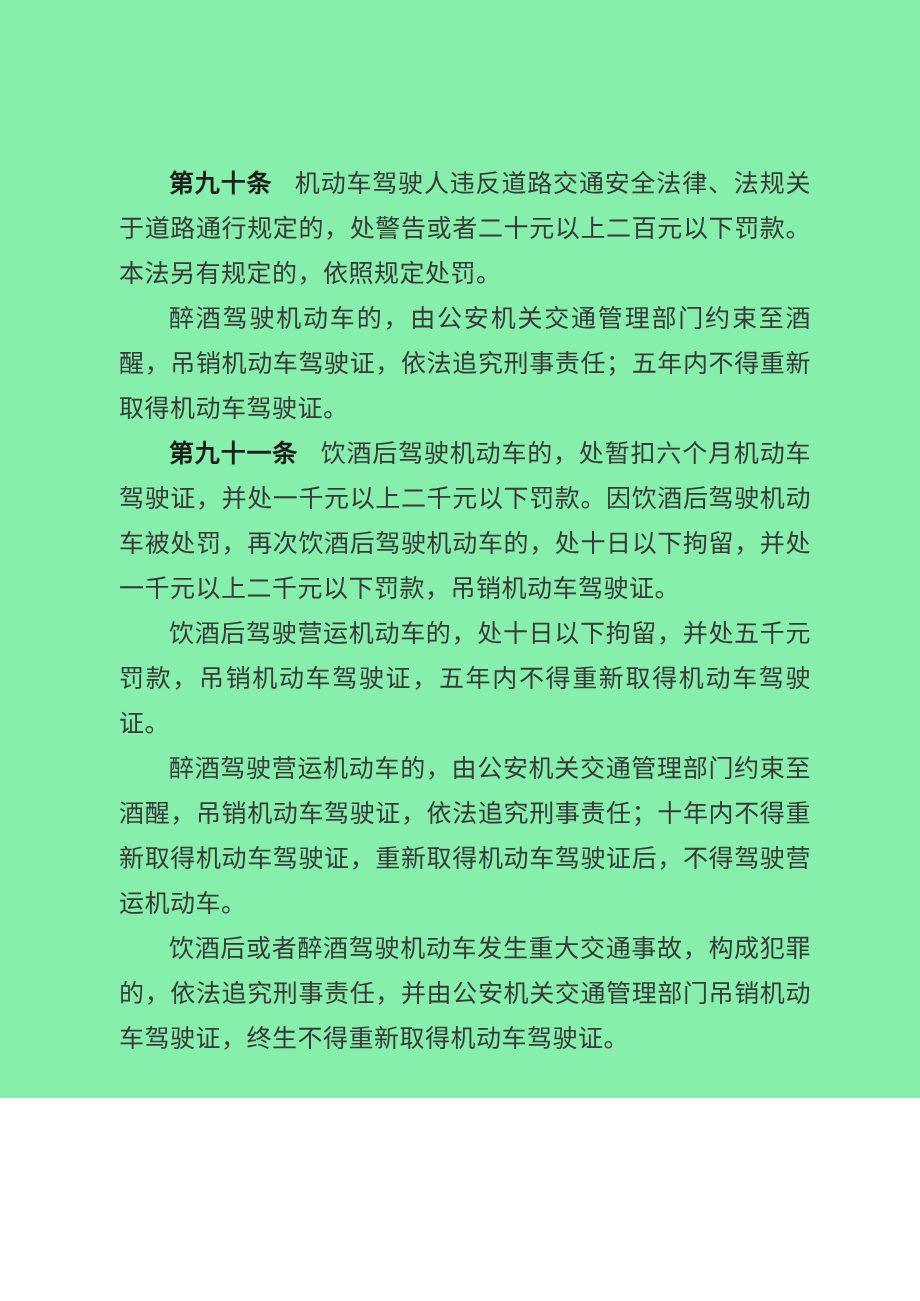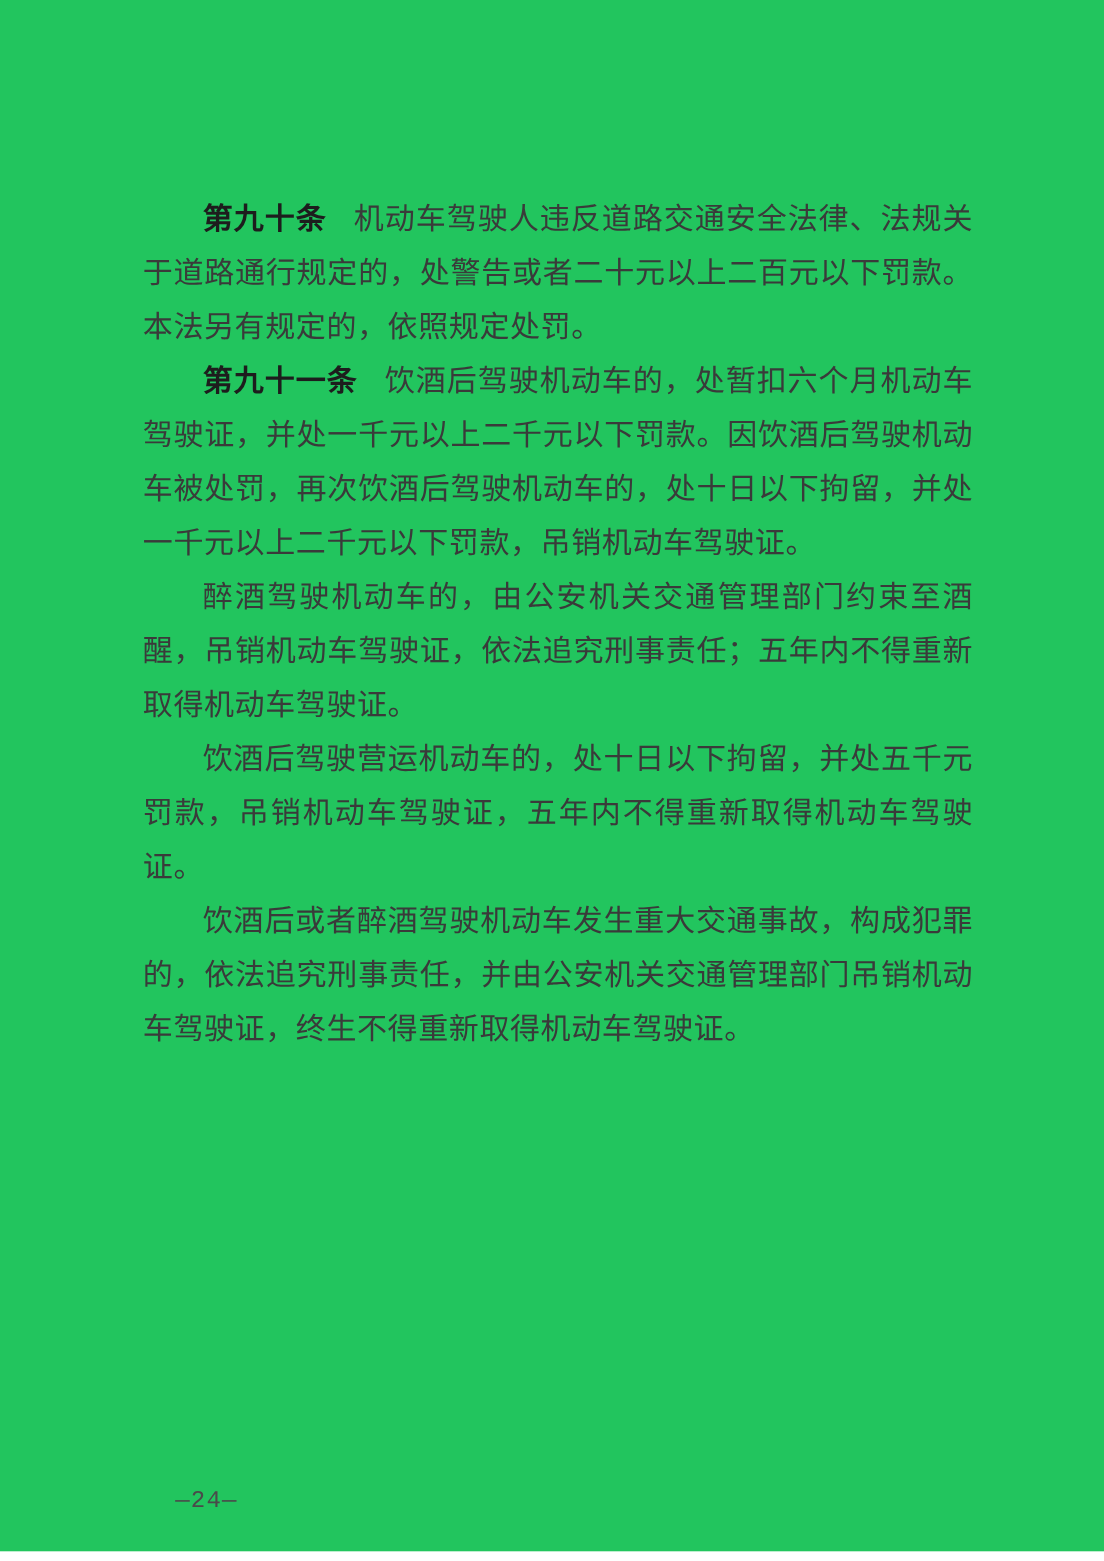--- a/index.html
+++ b/index.html
@@ -3,22 +3,22 @@
 <meta charset="utf-8">
 <style>
   html, body {
     margin: 0;
     padding: 0;
     background: #ffffff;
   }
   .page {
     position: relative;
     width: 920px;
-    height: 1293px;
-    background: #22c55e;
+    height: 1098px;
+    background: #86efac;
     overflow: hidden;
     font-family: "Liberation Serif", "DejaVu Serif", serif;
   }
   .content {
     position: absolute;
     left: 119px;
     top: 161px;
     width: 692px;
     color: #3a3a3a;
     font-size: 25px;
@@ -53,26 +53,27 @@
 </style>
 </head>
 <body>
 
 <div class="page">
 
   <div class="content">
 
     <p class="para"><span class="article-no">第九十条</span><span>机动车驾驶人违反道路交通安全法律、法规关于道路通行规定的，处警告或者二十元以上二百元以下罚款。本法另有规定的，依照规定处罚。</span></p>
 
+    <p class="para"><span class="article-no"></span><span>醉酒驾驶机动车的，由公安机关交通管理部门约束至酒醒，吊销机动车驾驶证，依法追究刑事责任；五年内不得重新取得机动车驾驶证。</span></p>
+
     <p class="para"><span class="article-no">第九十一条</span><span>饮酒后驾驶机动车的，处暂扣六个月机动车驾驶证，并处一千元以上二千元以下罚款。因饮酒后驾驶机动车被处罚，再次饮酒后驾驶机动车的，处十日以下拘留，并处一千元以上二千元以下罚款，吊销机动车驾驶证。</span></p>
-
-    <p class="para"><span class="article-no"></span><span>醉酒驾驶机动车的，由公安机关交通管理部门约束至酒醒，吊销机动车驾驶证，依法追究刑事责任；五年内不得重新取得机动车驾驶证。</span></p>
 
     <p class="para"><span class="article-no"></span><span>饮酒后驾驶营运机动车的，处十日以下拘留，并处五千元罚款，吊销机动车驾驶证，五年内不得重新取得机动车驾驶证。</span></p>
 
+    <p class="para"><span class="article-no"></span><span>醉酒驾驶营运机动车的，由公安机关交通管理部门约束至酒醒，吊销机动车驾驶证，依法追究刑事责任；十年内不得重新取得机动车驾驶证，重新取得机动车驾驶证后，不得驾驶营运机动车。</span></p>
 
     <p class="para"><span class="article-no"></span><span>饮酒后或者醉酒驾驶机动车发生重大交通事故，构成犯罪的，依法追究刑事责任，并由公安机关交通管理部门吊销机动车驾驶证，终生不得重新取得机动车驾驶证。</span></p>
 
 
   </div>
 
   <div class="page-number">—24—</div>
 
 </div>
 

